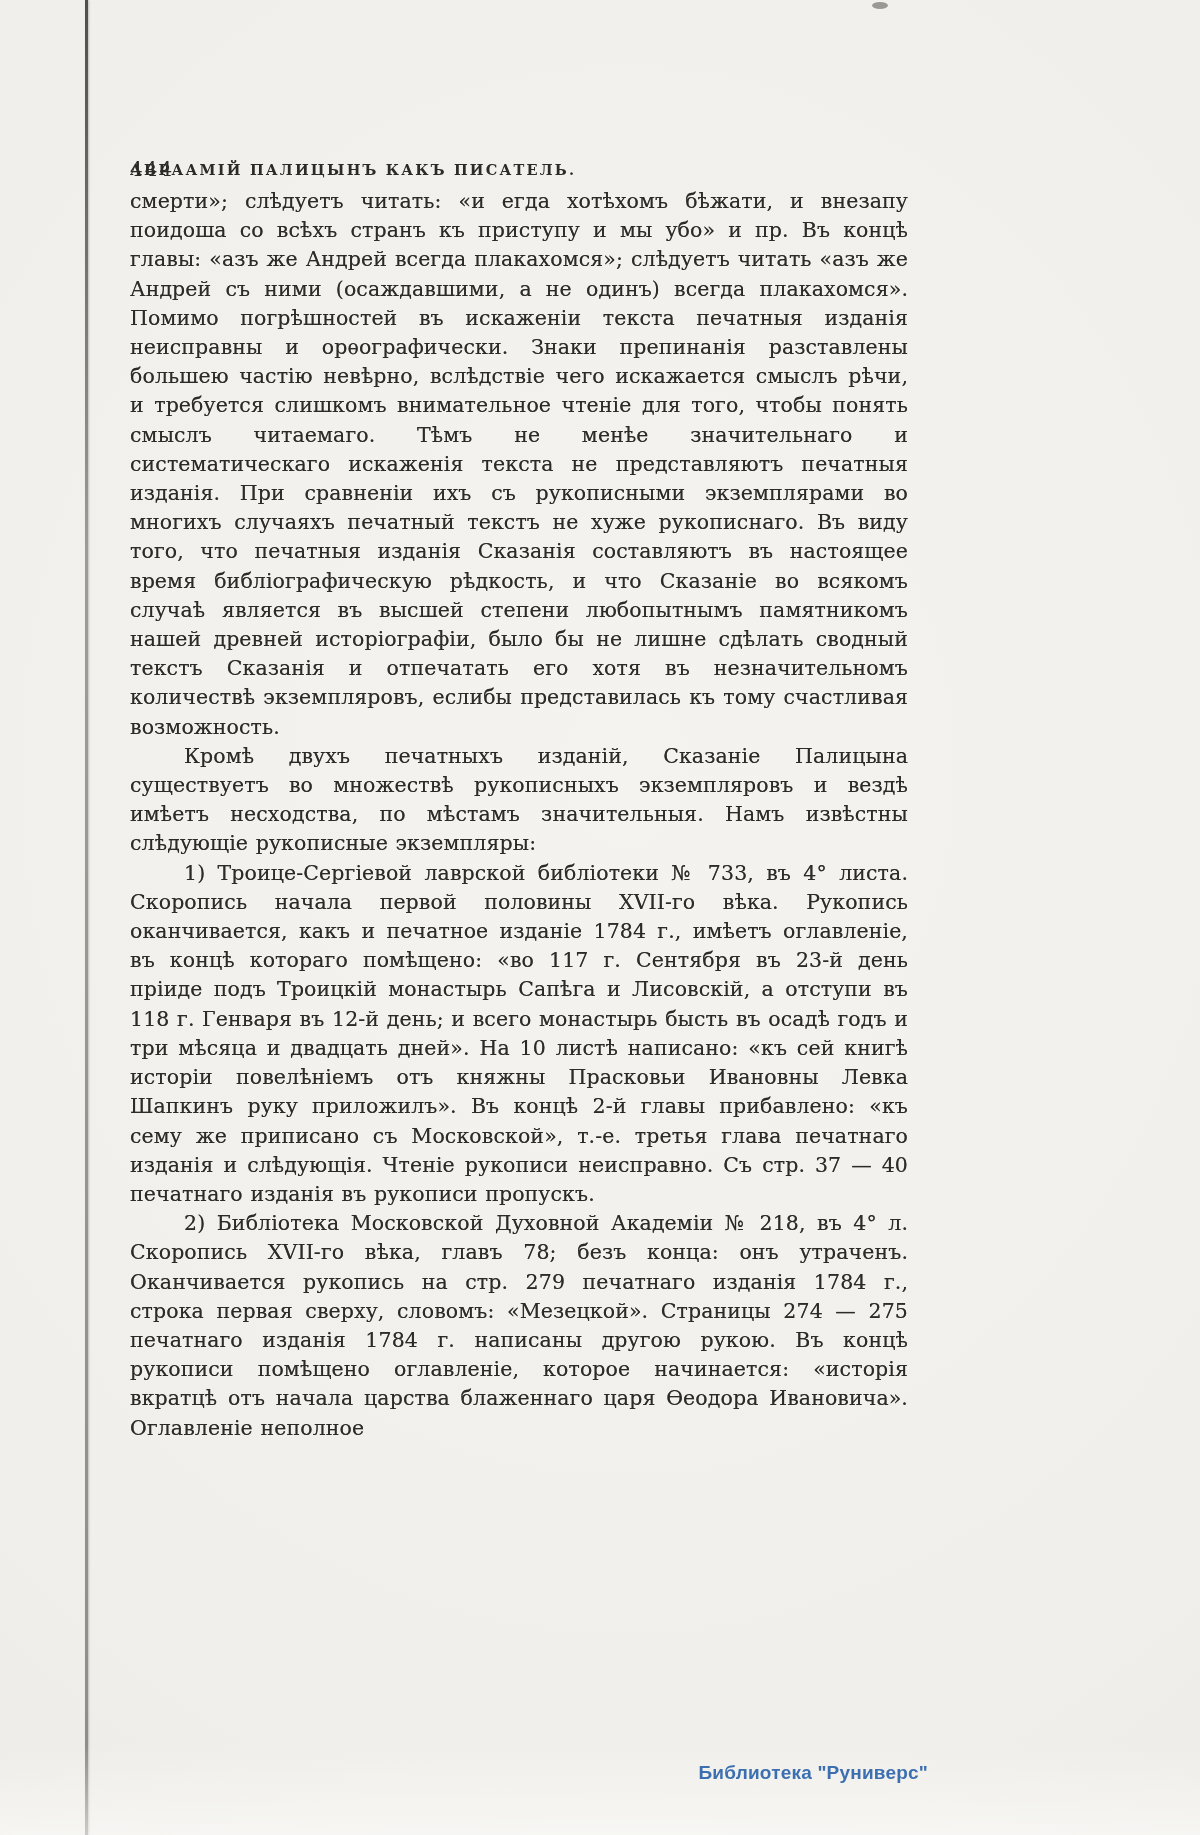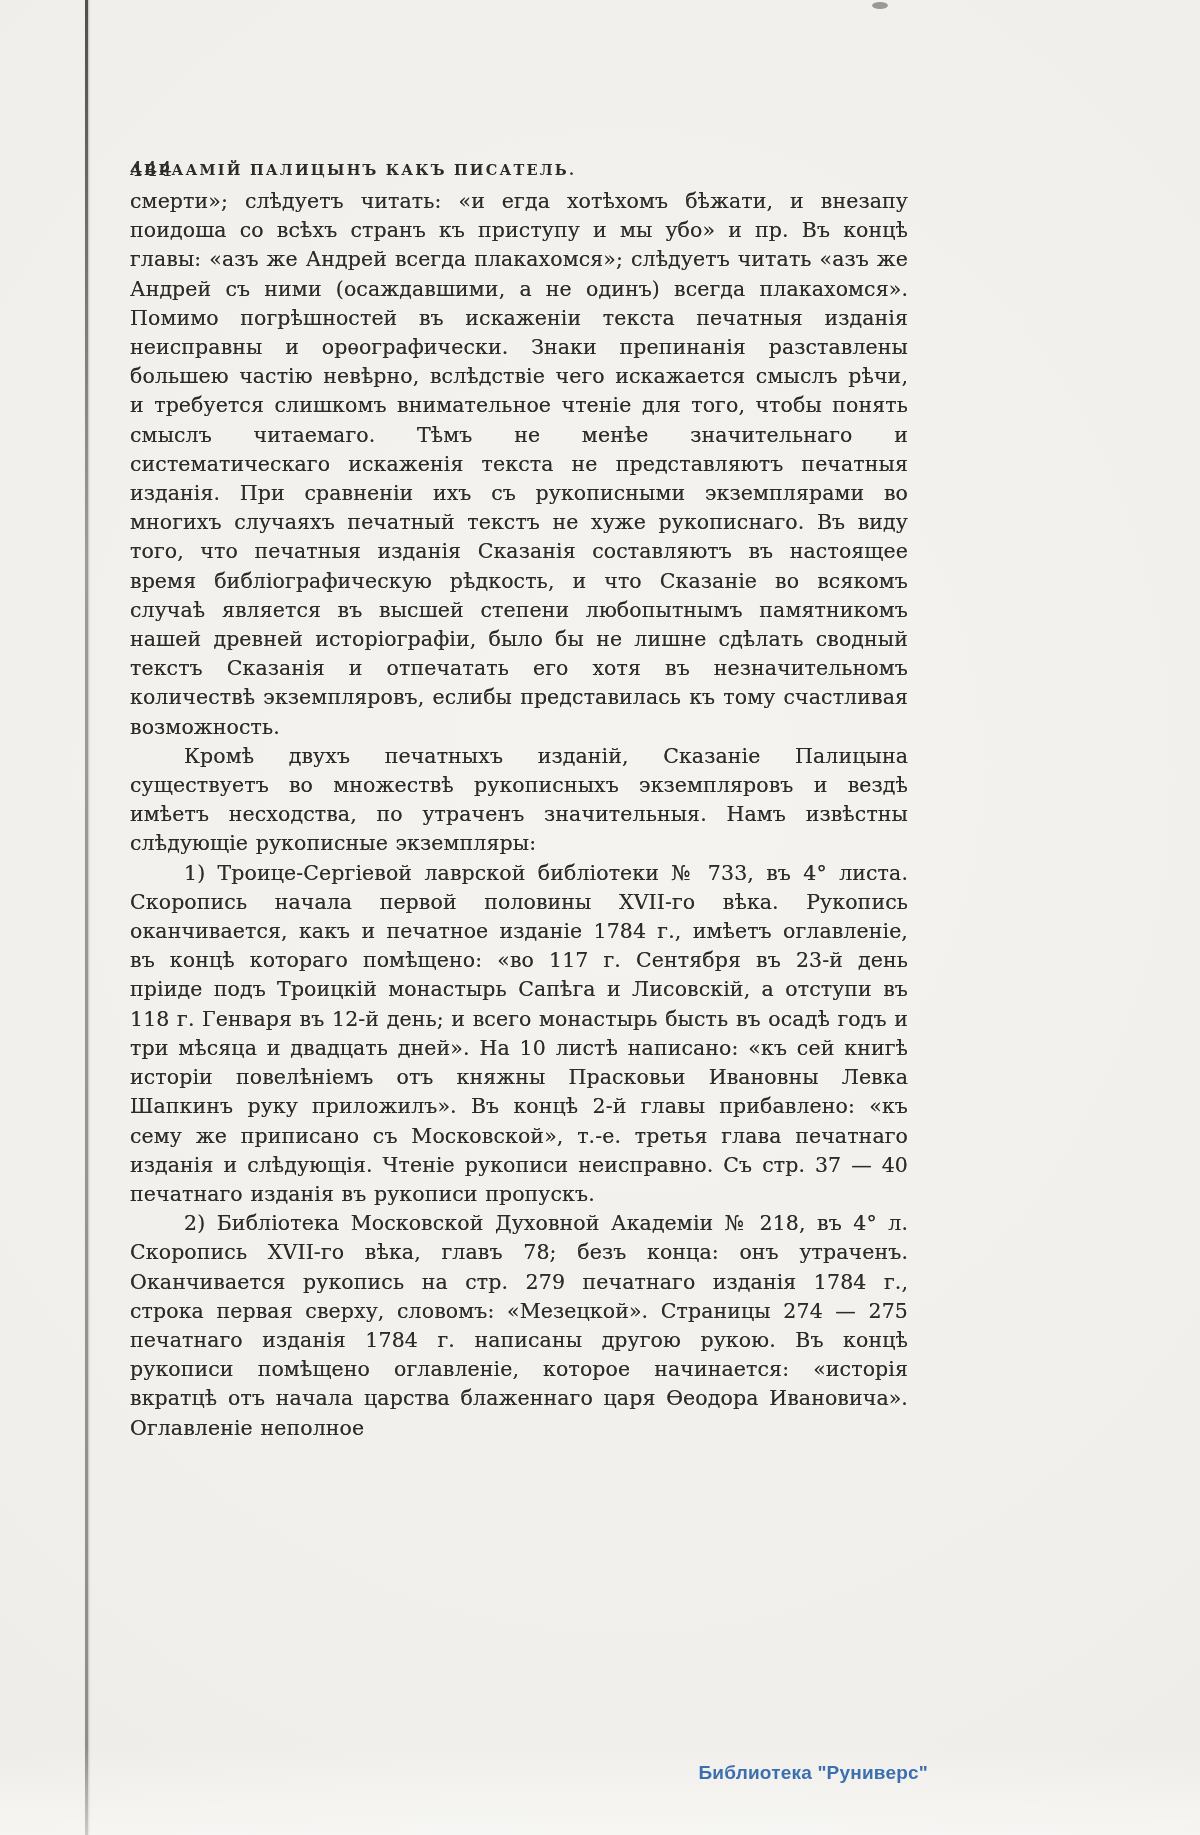--- a/index.html
+++ b/index.html
@@ -97,19 +97,19 @@
 
 <div class="page-inner">
   <header class="running-head">
     <span class="page-number">444</span>
     <div class="running-title">АВРААМІЙ ПАЛИЦЫНЪ КАКЪ ПИСАТЕЛЬ.</div>
   </header>
 
   <main class="text-block">
 
   <p class="para">смерти»; слѣдуетъ читать: «и егда хотѣхомъ бѣжати, и внезапу поидоша со всѣхъ странъ къ приступу и мы убо» и пр. Въ концѣ главы: «азъ же Андрей всегда плакахомся»; слѣдуетъ читать «азъ же Андрей съ ними (осаждавшими, а не одинъ) всегда плакахомся». Помимо погрѣшностей въ искаженіи текста печатныя изданія неисправны и орѳографически. Знаки препинанія разставлены большею частію невѣрно, вслѣдствіе чего искажается смыслъ рѣчи, и требуется слишкомъ внимательное чтеніе для того, чтобы понять смыслъ читаемаго. Тѣмъ не менѣе значительнаго и систематическаго искаженія текста не представляютъ печатныя изданія. При сравненіи ихъ съ рукописными экземплярами во многихъ случаяхъ печатный текстъ не хуже рукописнаго. Въ виду того, что печатныя изданія Сказанія составляютъ въ настоящее время библіографическую рѣдкость, и что Сказаніе во всякомъ случаѣ является въ высшей степени любопытнымъ памятникомъ нашей древней исторіографіи, было бы не лишне сдѣлать сводный текстъ Сказанія и отпечатать его хотя въ незначительномъ количествѣ экземпляровъ, еслибы представилась къ тому счастливая возможность.</p>
-      <p class="para indent">Кромѣ двухъ печатныхъ изданій, Сказаніе Палицына существуетъ во множествѣ рукописныхъ экземпляровъ и вездѣ имѣетъ несходства, по утраченъ значительныя. Намъ извѣстны слѣдующіе рукописные экземпляры:</p>
+      <p class="para indent">Кромѣ двухъ печатныхъ изданій, Сказаніе Палицына существуетъ во множествѣ рукописныхъ экземпляровъ и вездѣ имѣетъ несходства, по мѣстамъ значительныя. Намъ извѣстны слѣдующіе рукописные экземпляры:</p>
       <p class="para indent">1) Троице-Сергіевой лаврской библіотеки № 733, въ 4° листа. Скоропись начала первой половины XVII-го вѣка. Рукопись оканчивается, какъ и печатное изданіе 1784 г., имѣетъ оглавленіе, въ концѣ котораго помѣщено: «во 117 г. Сентября въ 23-й день пріиде подъ Троицкій монастырь Сапѣга и Лисовскій, а отступи въ 118 г. Генваря въ 12-й день; и всего монастырь бысть въ осадѣ годъ и три мѣсяца и двадцать дней». На 10 листѣ написано: «къ сей книгѣ исторіи повелѣніемъ отъ княжны Прасковьи Ивановны Левка Шапкинъ руку приложилъ». Въ концѣ 2-й главы прибавлено: «къ сему же приписано съ Московской», т.-е. третья глава печатнаго изданія и слѣдующія. Чтеніе рукописи неисправно. Съ стр. 37 — 40 печатнаго изданія въ рукописи пропускъ.</p>
       <p class="para indent">2) Библіотека Московской Духовной Академіи № 218, въ 4° л. Скоропись XVII-го вѣка, главъ 78; безъ конца: онъ утраченъ. Оканчивается рукопись на стр. 279 печатнаго изданія 1784 г., строка первая сверху, словомъ: «Мезецкой». Страницы 274 — 275 печатнаго изданія 1784 г. написаны другою рукою. Въ концѣ рукописи помѣщено оглавленіе, которое начинается: «исторія вкратцѣ отъ начала царства блаженнаго царя Ѳеодора Ивановича». Оглавленіе неполное</p>
     </main>
 </div>
 
 <div class="watermark" style="color: rgb(60, 111, 176);">Библиотека "Руниверс"</div>
 
 </body></html>

